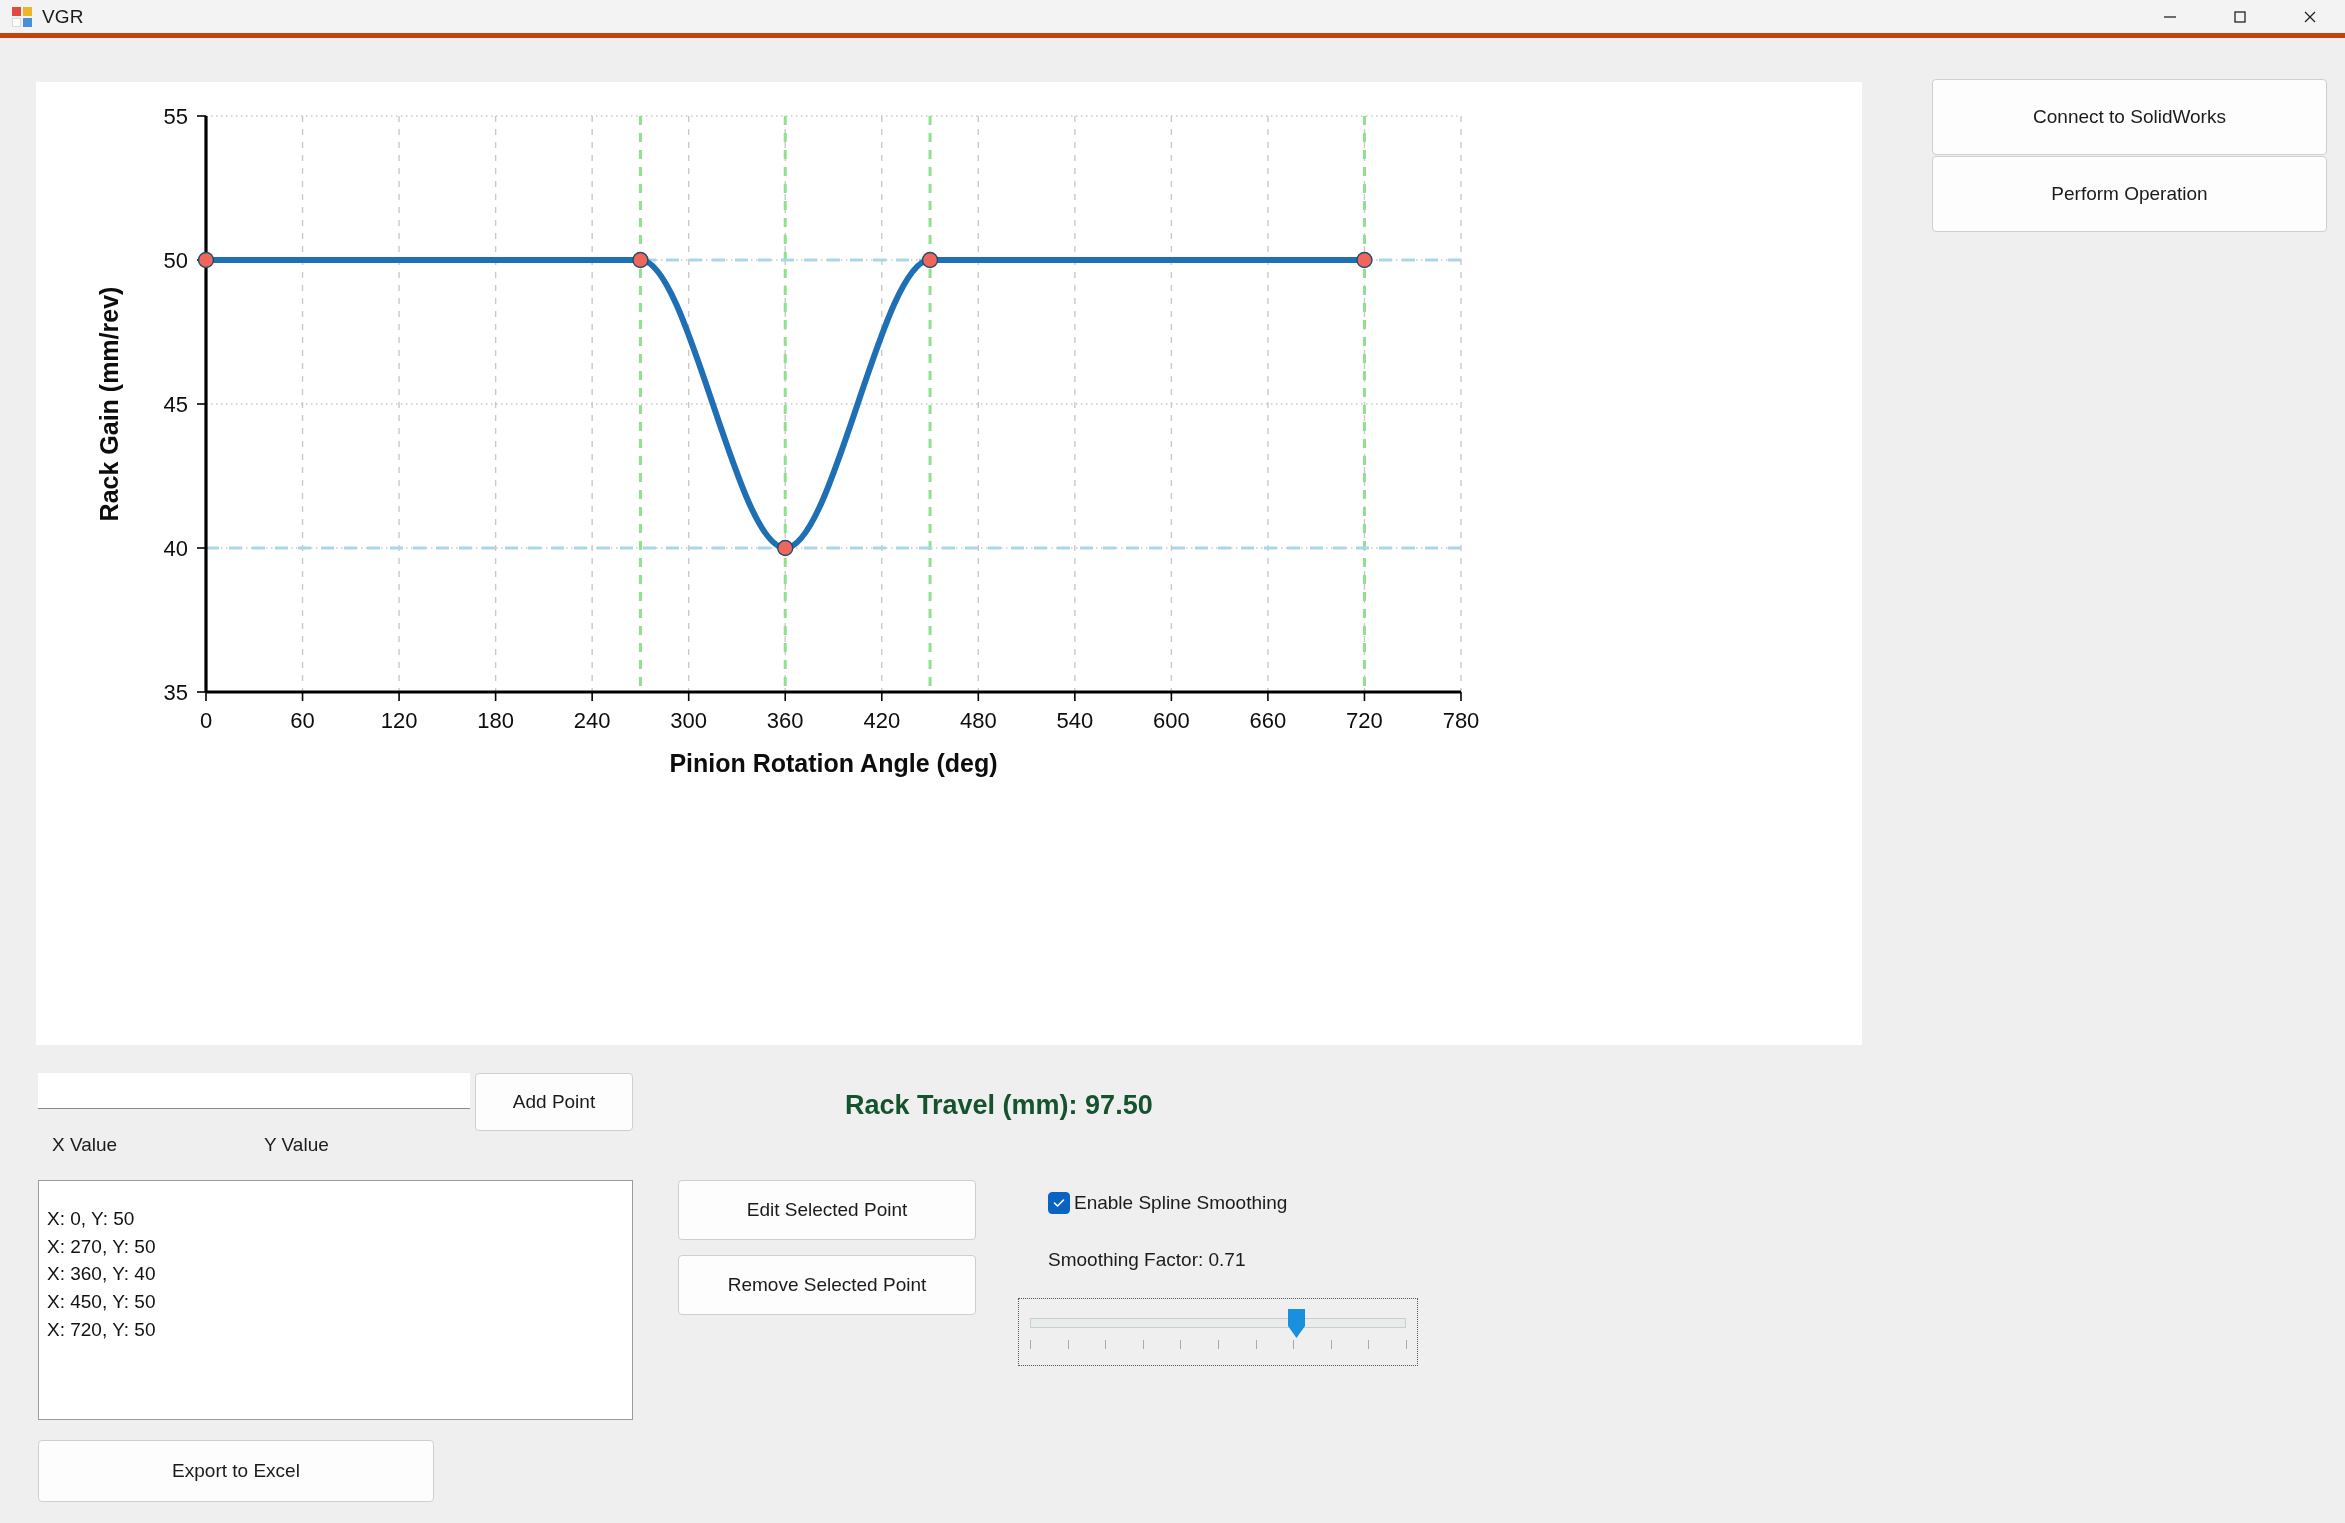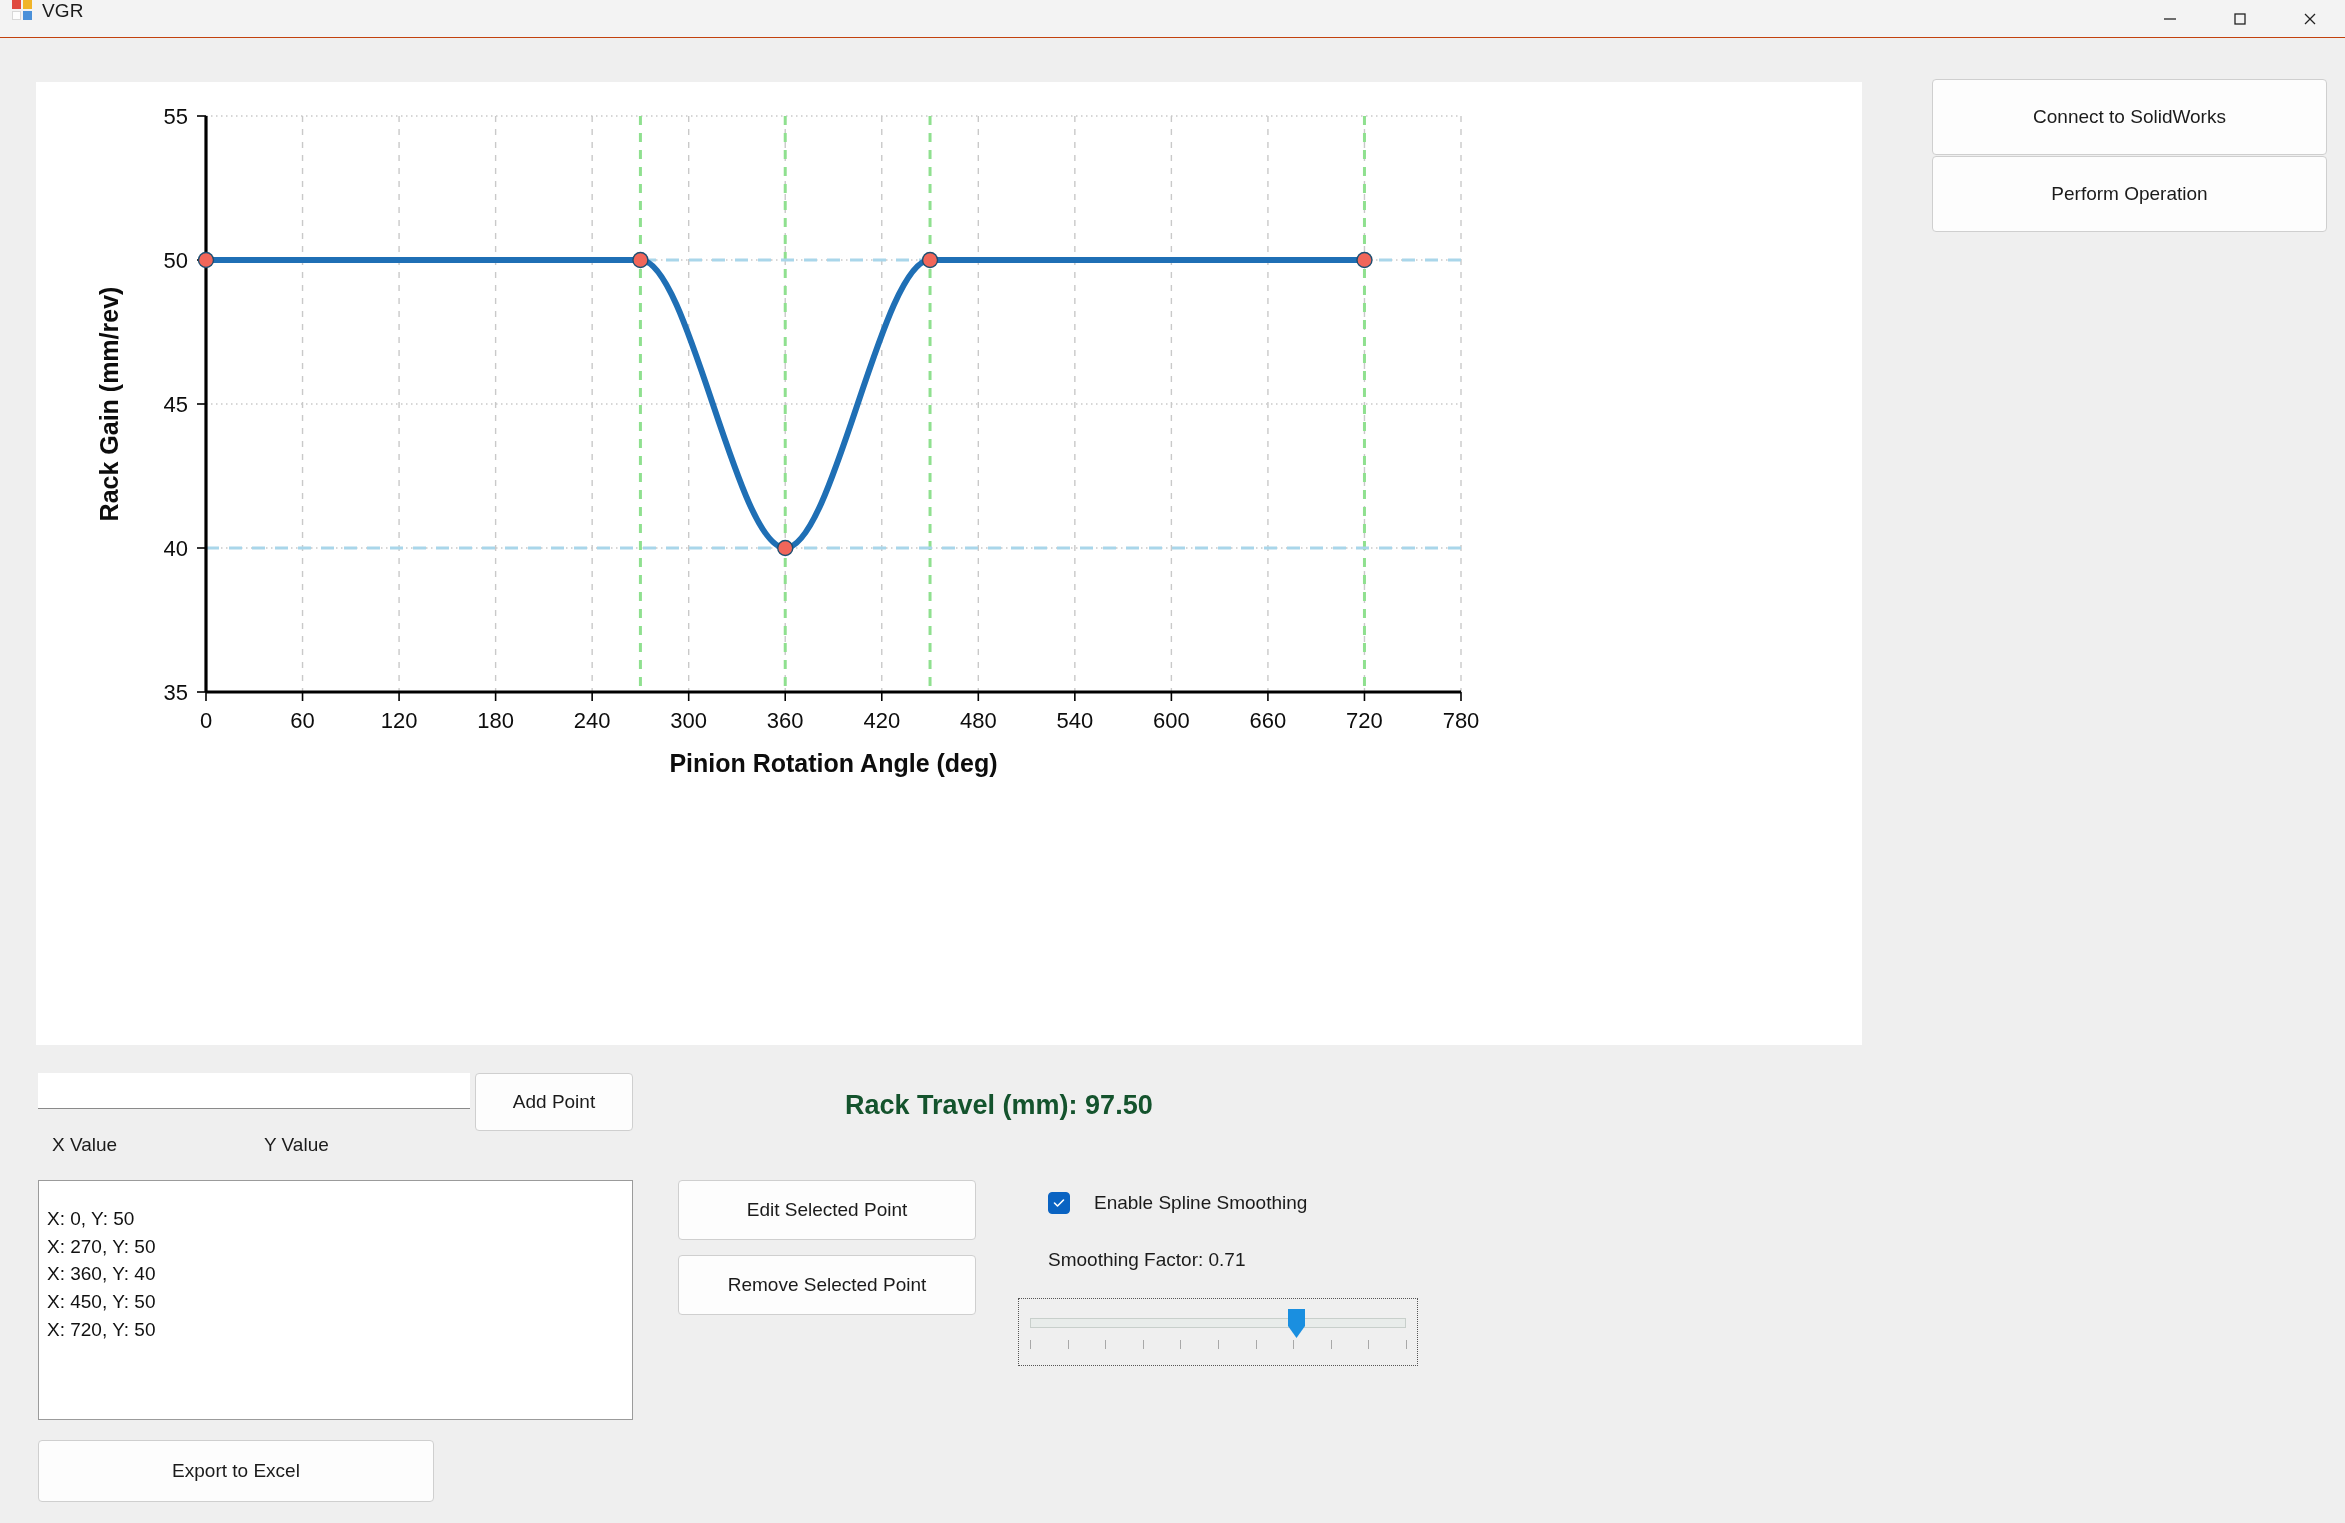--- a/index.html
+++ b/index.html
@@ -8,22 +8,22 @@
     width: 2345px; height: 1523px;
     background: #efefef;
     font-family: "Liberation Sans", sans-serif;
     overflow: hidden;
   }
 
   
   #titlebar {
     position: absolute; left: 0; top: 0; width: 2345px; height: 38px;
     background: #f3f3f3;
-    display: flex; 
-    border-bottom: 1px solid #c2410c;
+    display: flex; align-items: center;
+    border-bottom: 5px solid #c2410c;
   }
   #app-icon {
     position: relative;
     width: 20px; height: 20px; margin-left: 12px; margin-right: 10px;
     flex: 0 0 auto;
   }
   #app-icon .q { position: absolute; }
   #app-icon .q1 { left: 0; top: 0; width: 9px; height: 9px; background: #e04a3f; }
   #app-icon .q2 { left: 11px; top: 0; width: 9px; height: 9px; background: #f0b429; }
   #app-icon .q3 { left: 0; top: 11px; width: 9px; height: 9px; background: #fdfdfd; border: 1px solid #d8d8d8; }
@@ -122,21 +122,21 @@
   .pt-row {
     font-family: "Liberation Sans", sans-serif;
     font-size: 19px; color: #111;
     line-height: 1.46;
     white-space: nowrap;
   }
 
   
   #spline-row {
     position: absolute; left: 1048px; top: 1192px;
-    display: flex; align-items: center; gap: 24px;
+    display: flex; align-items: center; gap: 4px;
   }
   #spline-box {
     width: 22px; height: 22px; border-radius: 4px;
     background: #0a63c2; border: 1px solid #0a63c2;
     display: flex; align-items: center; justify-content: center;
     flex: 0 0 auto;
   }
   #spline-label {
     font-family: "Liberation Sans", sans-serif;
     font-size: 19px; color: #1b1b1b; white-space: nowrap;

